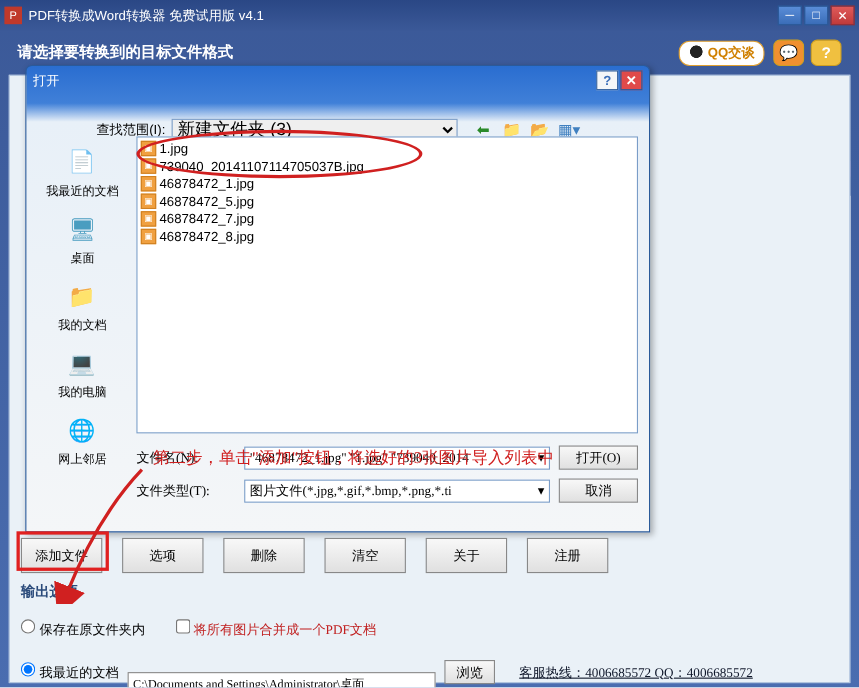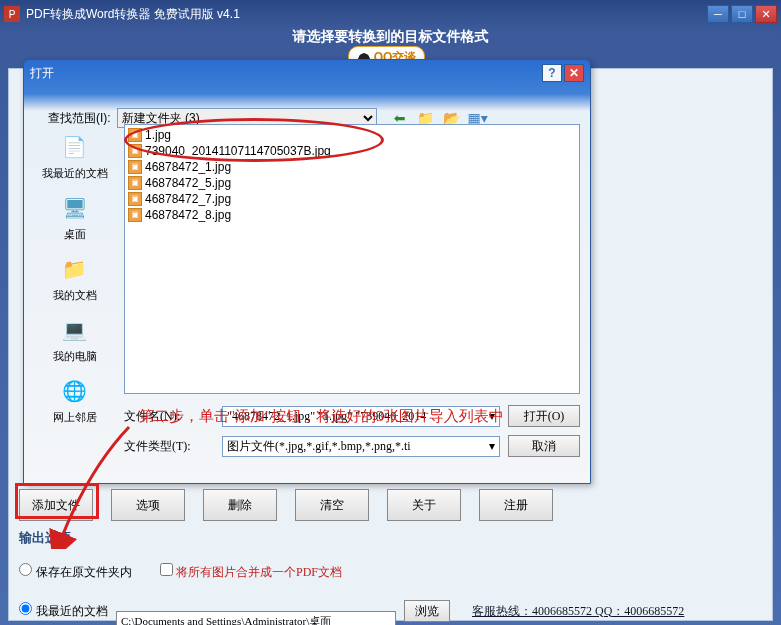--- a/index.html
+++ b/index.html
@@ -4,41 +4,41 @@
 <style>
 * { box-sizing: border-box; margin: 0; padding: 0; }
 body { font-family: "Microsoft YaHei", SimSun, sans-serif; font-size: 12px; background: #fff; }
 .window { width: 781px; height: 625px; background: linear-gradient(to bottom, #3b5998 0%, #4a6db0 100%); position: relative; overflow: hidden; }
 .titlebar { height: 28px; background: linear-gradient(to bottom, #2a4785, #3b5998); display: flex; align-items: center; padding: 0 4px; color: #fff; }
 .titlebar .app-icon { width: 16px; height: 16px; background: #c0392b; margin-right: 6px; display: inline-flex; align-items: center; justify-content: center; font-size: 10px; }
 .titlebar .title-text { flex: 1; font-size: 12px; }
 .titlebar .win-btns { display: flex; gap: 2px; }
 .titlebar .win-btn { width: 22px; height: 18px; background: linear-gradient(#5a8dd8,#3a6db8); border: 1px solid #2a5a9a; display: flex; align-items: center; justify-content: center; font-size: 11px; color: #fff; cursor: pointer; }
 .titlebar .win-btn.close { background: linear-gradient(#e05a5a,#c03a3a); border-color: #a02a2a; }
-.header-strip { height: 40px; display: flex; align-items: center; padding: 0 16px; color: #fff; font-size: 14px; font-weight: bold; flex-direction: column; }
+.header-strip { height: 40px; display: flex; align-items: center; padding: 0 16px; color: #fff; font-size: 14px; font-weight: bold; }
 .header-strip .spacer { flex: 1; }
-.qq-badge { background: #fff; border-radius: 10px; padding: 2px 8px; color: #d08000; font-size: 12px; border: 1px solid #e0a030; margin-right: 8px; display: flex; align-items: flex-end; gap: 3px; }
+.qq-badge { background: #fff; border-radius: 10px; padding: 2px 8px; color: #d08000; font-size: 12px; border: 1px solid #e0a030; margin-right: 8px; display: flex; align-items: flex-start; gap: 3px; }
 .qq-badge .penguin { width: 14px; height: 14px; background: radial-gradient(circle, #222 55%, #fff 60%); border-radius: 50%; }
 .help-icons { display: flex; gap: 6px; }
 .help-icon { width: 28px; height: 24px; background: #f0c040; border-radius: 6px; display: flex; align-items: center; justify-content: center; color: #fff; font-weight: bold; font-size: 14px; border: 1px solid #d0a020; }
 .main-body { background: #eaf1f7; position: absolute; top: 68px; left: 8px; right: 8px; bottom: 4px; border: 1px solid #b0c4de; }
 .conversion-icons { position: absolute; right: 8px; top: 80px; display: flex; gap: 12px; }
 .conv-item { width: 72px; text-align: center; }
 .conv-tile { width: 60px; height: 60px; margin: 0 auto 4px; border-radius: 8px; display: flex; flex-direction: column; align-items: center; justify-content: center; color: #fff; font-size: 10px; font-weight: bold; background: linear-gradient(#4a7dc0, #2a5da0); }
 .conv-tile.pdf { background: linear-gradient(#7a5dc0, #5a3da0); }
 .conv-label { font-size: 11px; color: #fff; background: #4a7dc0; padding: 2px 0; border-radius: 3px; }
 .conv-tile.pdf + .conv-label { background: #7a5dc0; }
 .open-dialog { position: absolute; left: 14px; top: -10px; width: 568px; height: 425px; background: linear-gradient(to bottom, #2a6dd0 0%, #4080d8 8%, #e8f0f8 12%, #f4f6f8 100%); border: 1px solid #2a5a9a; border-radius: 6px 6px 0 0; box-shadow: 2px 2px 6px rgba(0,0,0,.3); }
 .open-dialog .dlg-title { height: 26px; display: flex; align-items: center; padding: 0 6px; color: #fff; font-size: 12px; }
 .open-dialog .dlg-title .spacer { flex: 1; }
 .open-dialog .dlg-title .dlg-btn { width: 20px; height: 18px; background: #f4f6f8; color: #3a6db8; border: 1px solid #2a5a9a; display: flex; align-items: center; justify-content: center; margin-left: 2px; cursor: pointer; font-weight: bold; }
 .open-dialog .dlg-title .dlg-btn.close { background: #e04a4a; color: #fff; }
-.lookup-row { height: 44px; display: flex; align-items: center; padding: 0 24px; gap: 6px; margin-top: 10px; }
+.lookup-row { height: 44px; display: flex; align-items: center; padding: 0 8px; gap: 6px; margin-top: 10px; justify-content: center; }
 .lookup-row label { font-size: 12px; }
-.lookup-row select { flex: 0 0 260px; height: 20px; font-size: 12px; border: 1px solid #7a9dc8; }
+.lookup-row select { flex: 0 0 260px; height: 20px; font-size: 16px; border: 1px solid #7a9dc8; }
 .lookup-row .nav-icons { display: flex; gap: 8px; margin-left: 8px; }
 .lookup-row .nav-icon { width: 18px; height: 18px; display: flex; align-items: center; justify-content: center; font-size: 14px; cursor: pointer; }
 .places-bar { position: absolute; left: 6px; top: 66px; width: 90px; height: 325px; display: flex; flex-direction: column; align-items: center; gap: 10px; padding-top: 4px; }
 .place { width: 80px; text-align: center; cursor: pointer; }
 .place-icon { width: 34px; height: 34px; margin: 0 auto 2px; border-radius: 4px; display: flex; align-items: center; justify-content: center; font-size: 20px; }
 .place-label { font-size: 11px; }
 .file-list-area { position: absolute; left: 100px; top: 64px; right: 10px; height: 270px; background: #fff; border: 1px solid #7a9dc8; overflow: hidden; padding: 2px; }
 .file-item { height: 16px; display: flex; align-items: center; gap: 3px; font-size: 12px; font-family: SimSun, sans-serif; padding: 0 1px; cursor: pointer; }
 .file-item .f-icon { width: 14px; height: 14px; background: #f0a040; border: 1px solid #d08020; display: inline-block; font-size: 8px; text-align: center; line-height: 12px; color: #fff; }
 .annotation-ellipse { position: absolute; left: 100px; top: 58px; width: 260px; height: 44px; border: 3px solid #d02020; border-radius: 50%; pointer-events: none; }

